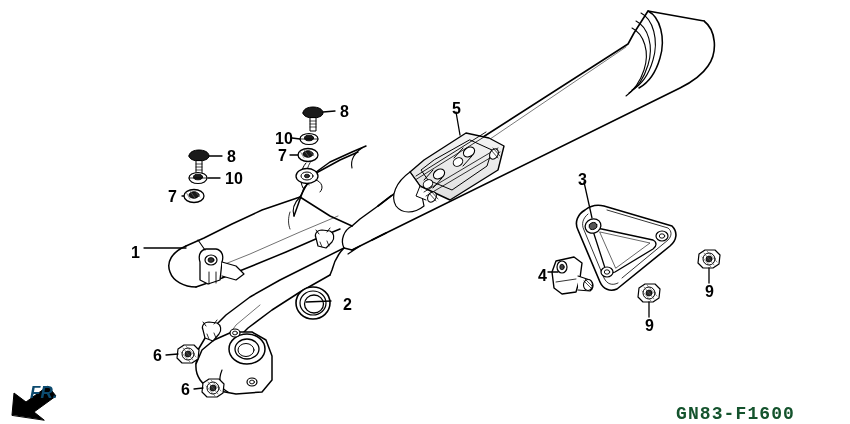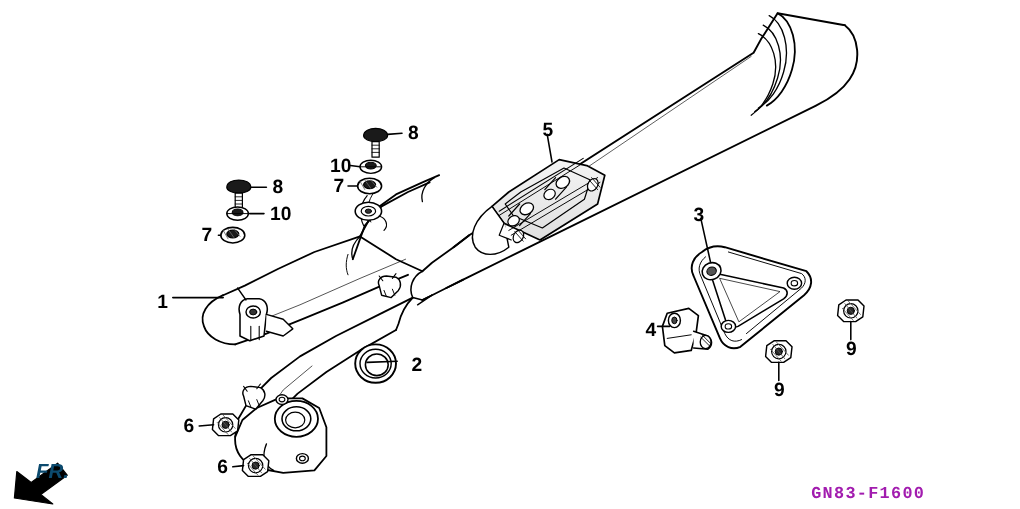--- a/index.html
+++ b/index.html
@@ -31,24 +31,24 @@
     font-size: 16px;
     font-weight: bold;
     color: #000000;
     line-height: 1;
     white-space: nowrap;
     user-select: none;
   }
   .partcode {
     position: absolute;
     font-family: "Liberation Mono", monospace;
-    font-size: 14px;
+    font-size: 18px;
     font-weight: bold;
     letter-spacing: 1.1px;
-    color: #a21caf;
+    color: #14532d;
     white-space: nowrap;
   }
   .frlabel {
     position: absolute;
     font-family: "Liberation Sans", sans-serif;
     font-size: 17px;
     font-weight: bold;
     font-style: italic;
     color: #0c4a6e;
     white-space: nowrap;

